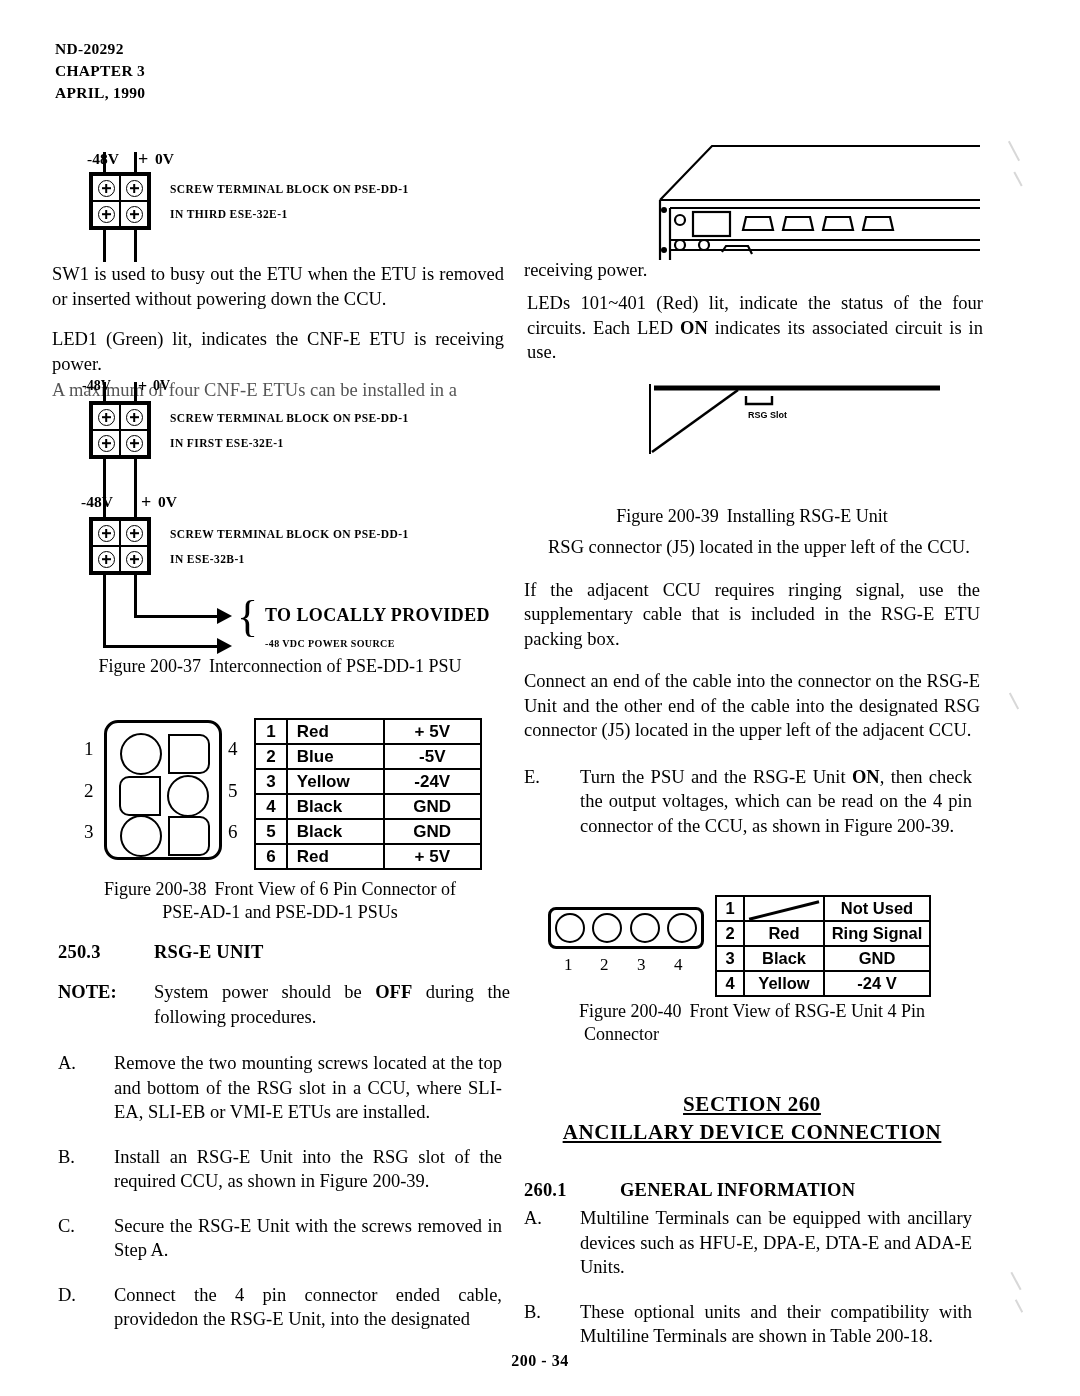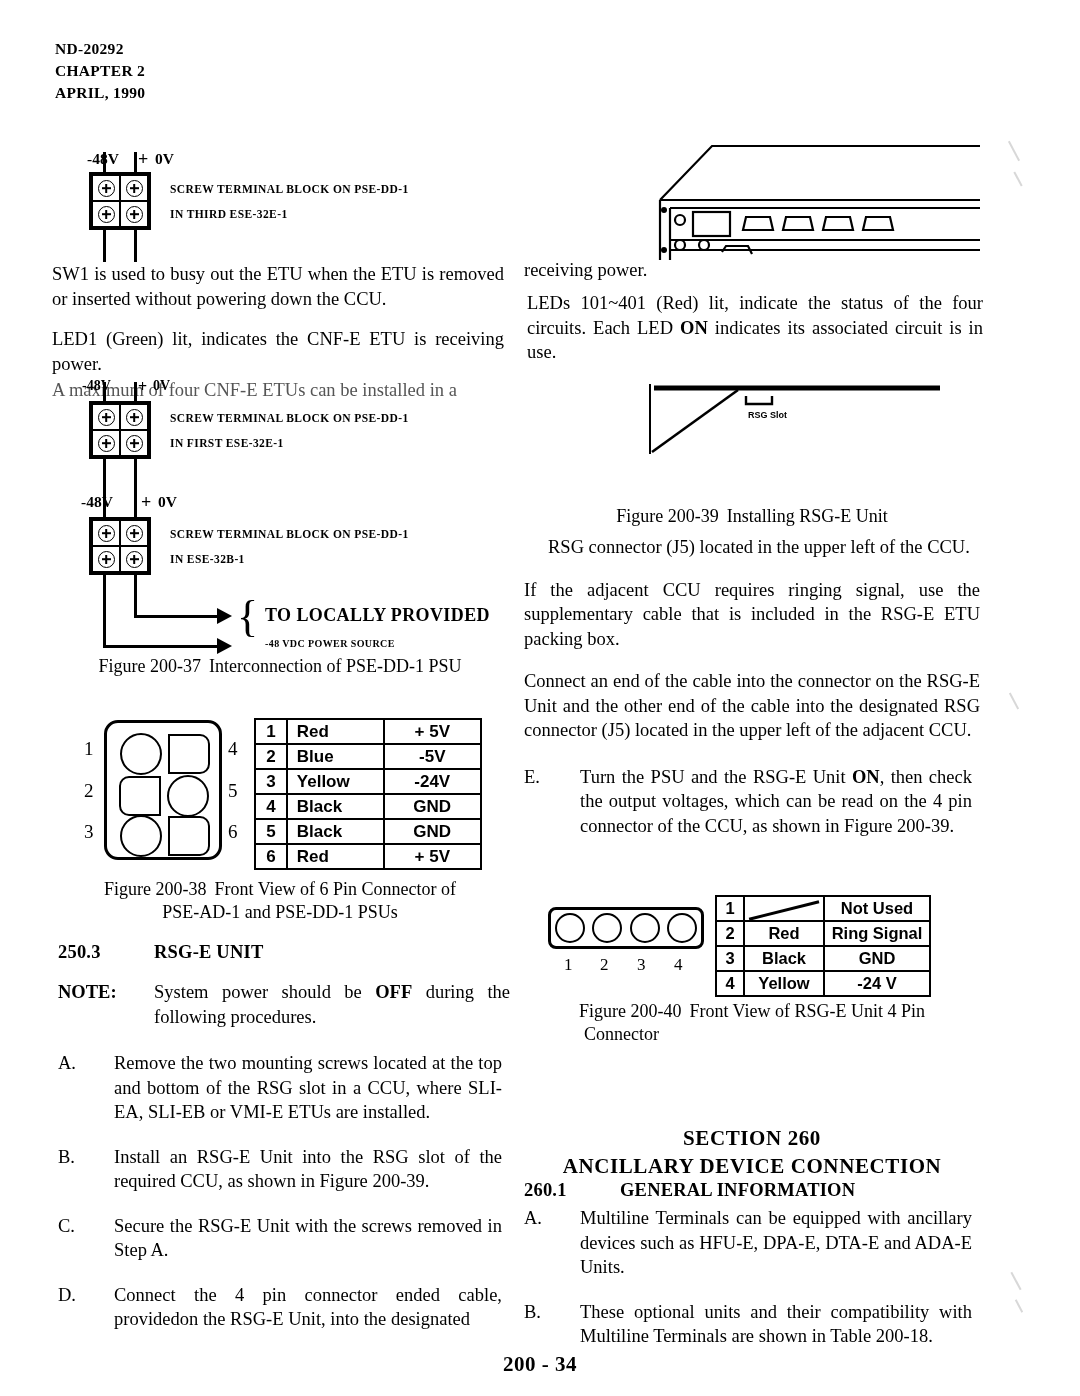--- a/index.html
+++ b/index.html
@@ -115,21 +115,21 @@
     margin: 0;
   }
 
   
   .footer {
     position: absolute;
     left: 0;
     top: 1352px;
     width: 1080px;
     text-align: center;
-    font-size: 21px;
+    font-size: 16px;
     font-weight: bold;
     letter-spacing: 0.5px;
   }
 
   
 
   
   .tb-wrap {
     position: relative;
   }
@@ -334,21 +334,21 @@
     background: #d8d8d8;
   }
 </style>
 </head>
 <body>
 
 <div class="page">
 
   <div class="doc-header">
     <div>ND-20292</div>
-    <div>CHAPTER 2</div>
+    <div>CHAPTER 3</div>
     <div>APRIL, 1990</div>
   </div>
 
   <div class="tb-wrap" style="position:absolute;left:85px;top:150px;width:420px;height:110px;">
     <div class="v-label" style="left:2px;top:0px;">-48V</div>
     <div class="v-label" style="left:53px;top:-1px;font-size:18px;">+</div>
     <div class="v-label" style="left:70px;top:0px;">0V</div>
 
     <div class="tb-block" style="left:4px;top:22px;">
       <div class="tb-cell">
@@ -638,21 +638,21 @@
         </tr>
       </tbody>
     </table>
   </div>
 
   <p class="fig-cap" style="position:absolute;left:524px;top:1000px;width:456px;">
     <span class="num">Figure 200-40</span><span>Front View of RSG-E Unit 4 Pin</span>
     <span class="l2" style="padding-left:60px;text-align:left;">Connector</span>
   </p>
 
-  <div class="section-title" style="position:absolute;left:524px;top:1124px;width:456px;">
+  <div class="section-title" style="position:absolute;left:524px;top:1090px;width:456px;text-decoration:underline;">
     <div>SECTION  260</div>
     <div>ANCILLARY DEVICE CONNECTION</div>
   </div>
 
   <div style="position:absolute;left:524px;top:1178px;width:456px;">
     <div class="sec-head" style="margin-bottom:4px;">
       <span class="num">260.1</span>
       <span>GENERAL INFORMATION</span>
     </div>
 

